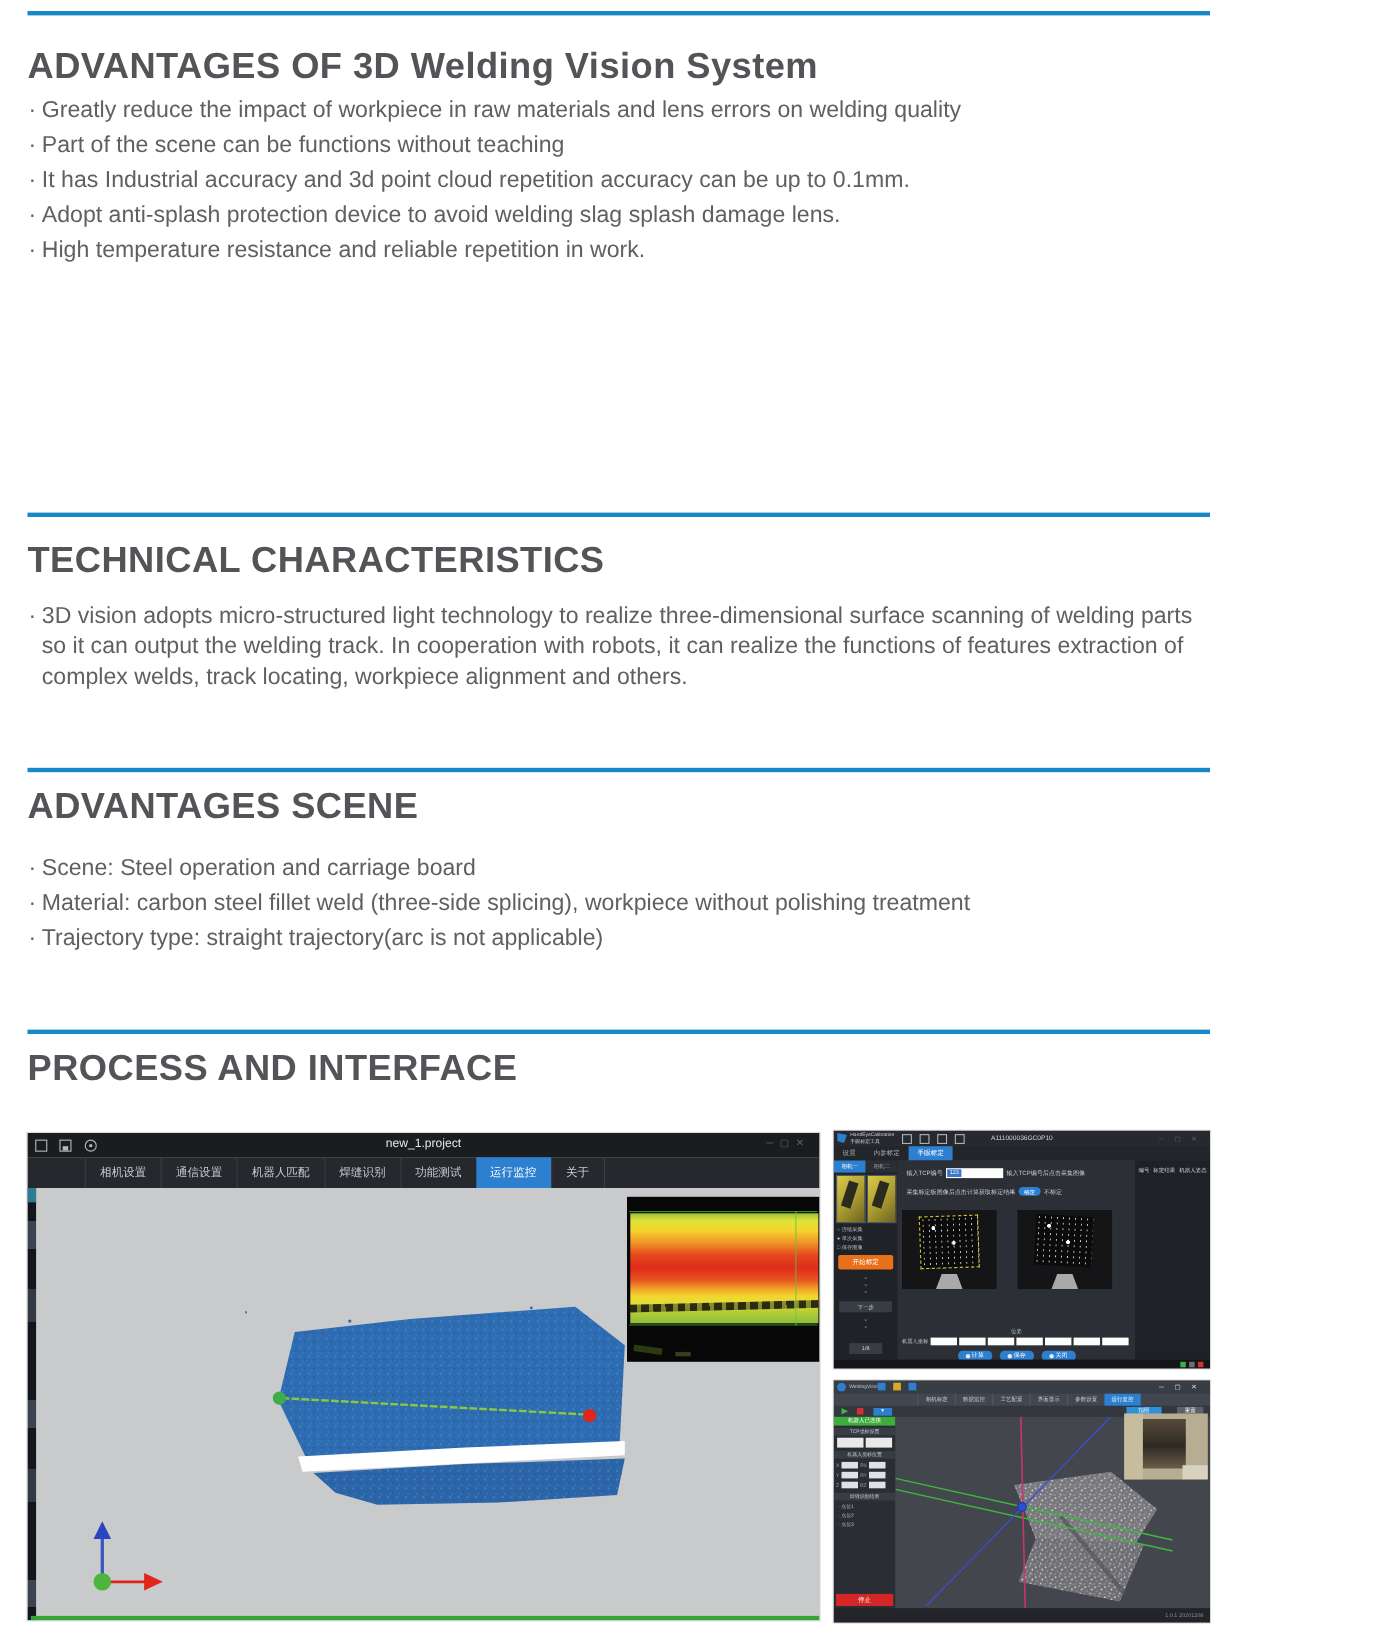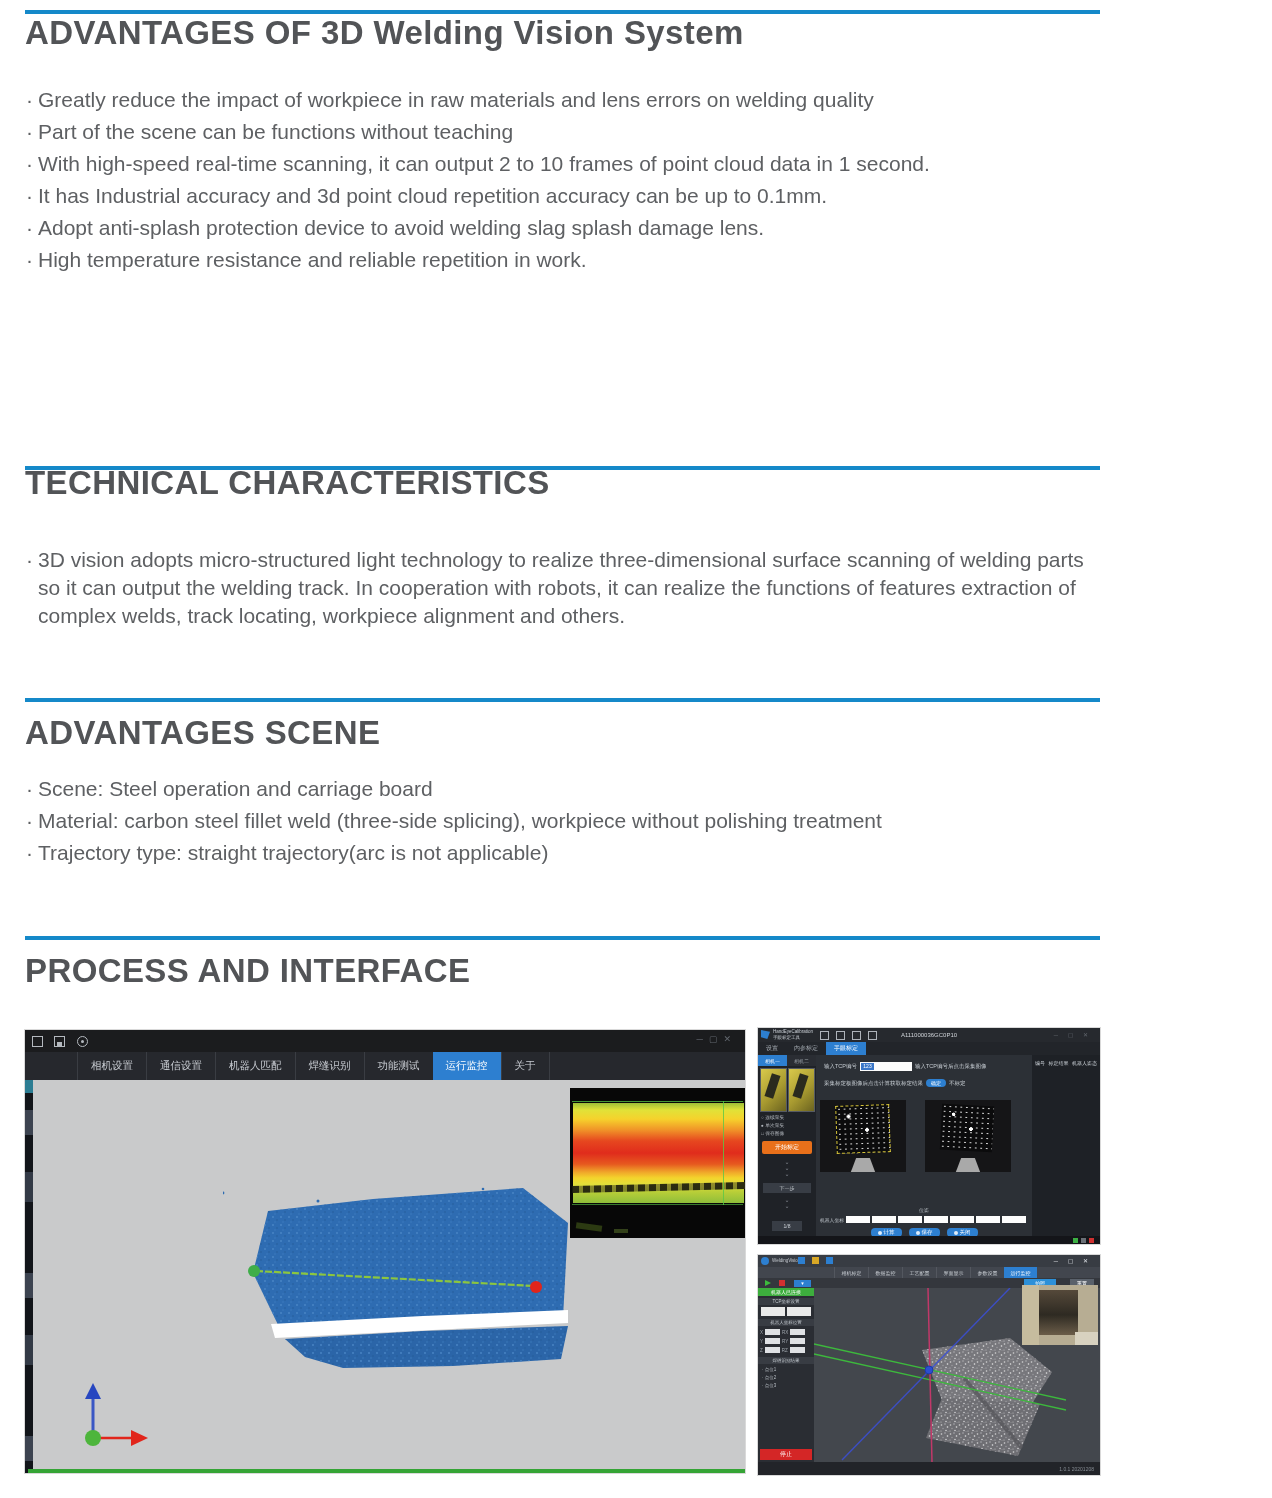--- a/index.html
+++ b/index.html
@@ -129,52 +129,52 @@
   #winC .photo .br{position:absolute;right:0;bottom:0;width:30%;height:22%;background:#d8d2c0;}
   #winC .statusbar{left:0;right:0;bottom:0;height:13px;background:#222429;}
   #winC .stext{position:absolute;right:6px;top:4px;font-size:5px;color:#878d94;}
 </style>
 </head>
 <body>
 
 <div id="page">
 
   <div class="rule" style="top:10px"></div>
-  <h1 class="sec" style="top:14px">ADVANTAGES OF 3D Welding Vision System</h1>
+  <h1 class="sec" style="top:41px">ADVANTAGES OF 3D Welding Vision System</h1>
   <ul class="bullets" style="top:86px;width:1025px">
     <li>Greatly reduce the impact of workpiece in raw materials and lens errors on welding quality</li>
     <li>Part of the scene can be functions without teaching</li>
-    <li>With high-speed real-time scanning, it can output 2 to 10 frames of point cloud data in 1 second.</li>
     <li>It has Industrial accuracy and 3d point cloud repetition accuracy can be up to 0.1mm.</li>
     <li>Adopt anti-splash protection device to avoid welding slag splash damage lens.</li>
     <li>High temperature resistance and reliable repetition in work.</li>
   </ul>
 
   <div class="rule" style="top:466px"></div>
-  <h1 class="sec" style="top:464px">TECHNICAL CHARACTERISTICS</h1>
+  <h1 class="sec" style="top:490px">TECHNICAL CHARACTERISTICS</h1>
   <ul class="bullets" style="top:546px;width:1048px">
     <li>3D vision adopts micro-structured light technology to realize three-dimensional surface scanning of welding parts so it can output the welding track. In cooperation with robots, it can realize the functions of features extraction of complex welds, track locating, workpiece alignment and others.</li>
   </ul>
 
   <div class="rule" style="top:698px"></div>
   <h1 class="sec" style="top:714px">ADVANTAGES SCENE</h1>
   <ul class="bullets" style="top:775px;width:1000px">
     <li>Scene: Steel operation and carriage board</li>
     <li>Material: carbon steel fillet weld (three-side splicing),  workpiece without polishing treatment</li>
     <li>Trajectory type: straight trajectory(arc is not applicable)</li>
   </ul>
 
   <div class="rule" style="top:936px"></div>
   <h1 class="sec" style="top:952px">PROCESS AND INTERFACE</h1>
 
   <div class="win" id="winA">
     <div class="abs titlebar">
       <span class="mini-ico" style="margin-top:6px"></span>
       <span class="mini-ico save" style="margin-top:6px"></span>
       <span class="mini-ico gear" style="margin-top:6px"></span>
+      <span class="title">new_1.project</span>
       <span class="winctl"><span>─</span><span>▢</span><span>✕</span></span>
     </div>
     <div class="abs tabbar">
       <div class="tab">相机设置</div>
       <div class="tab">通信设置</div>
       <div class="tab">机器人匹配</div>
       <div class="tab">焊缝识别</div>
       <div class="tab">功能测试</div>
       <div class="tab active">运行监控</div>
       <div class="tab">关于</div>

